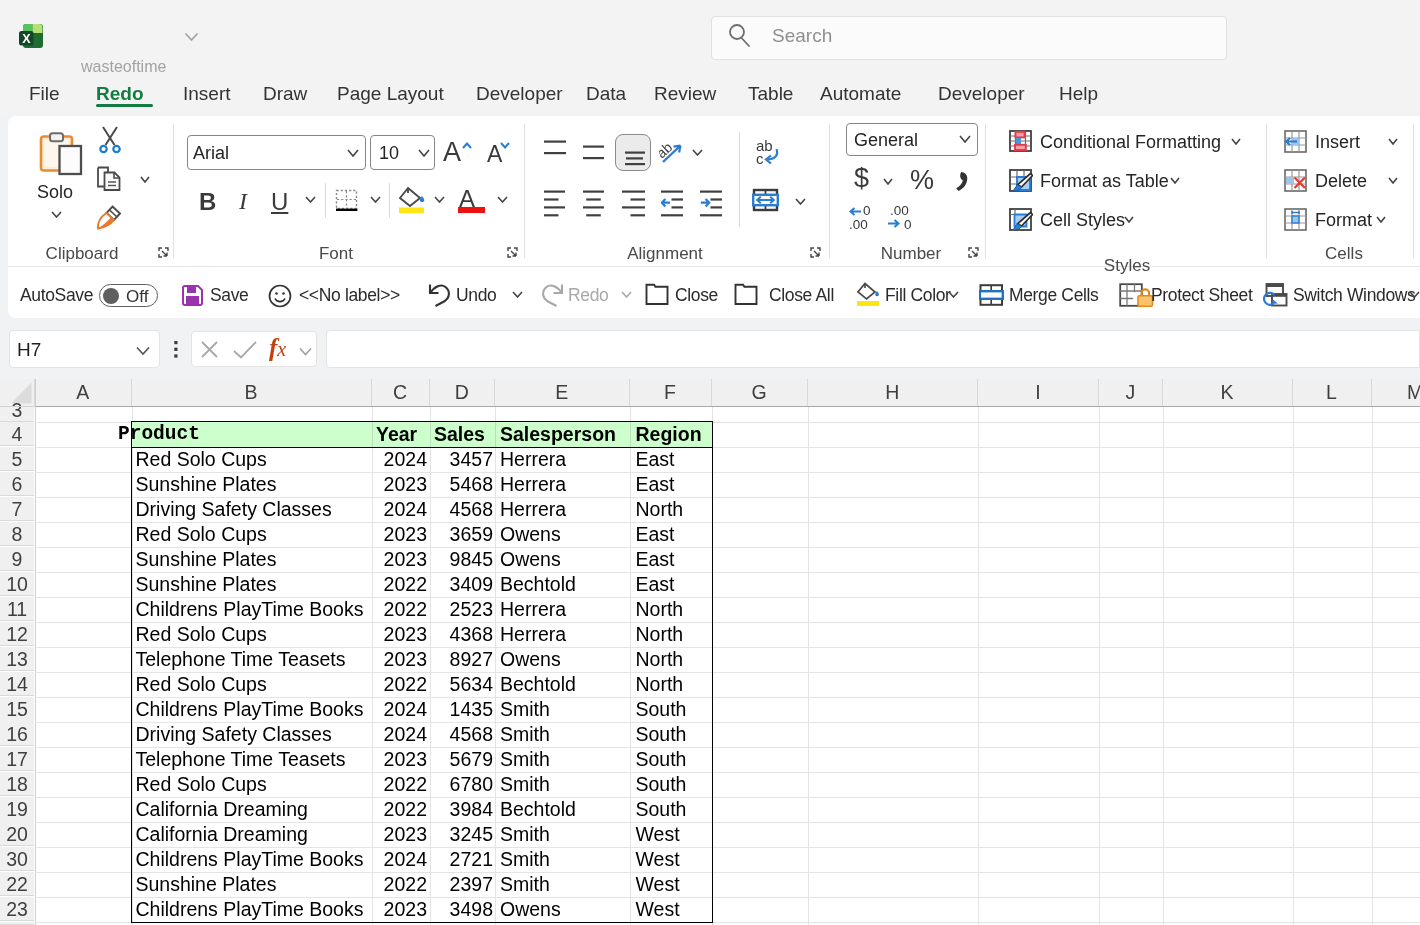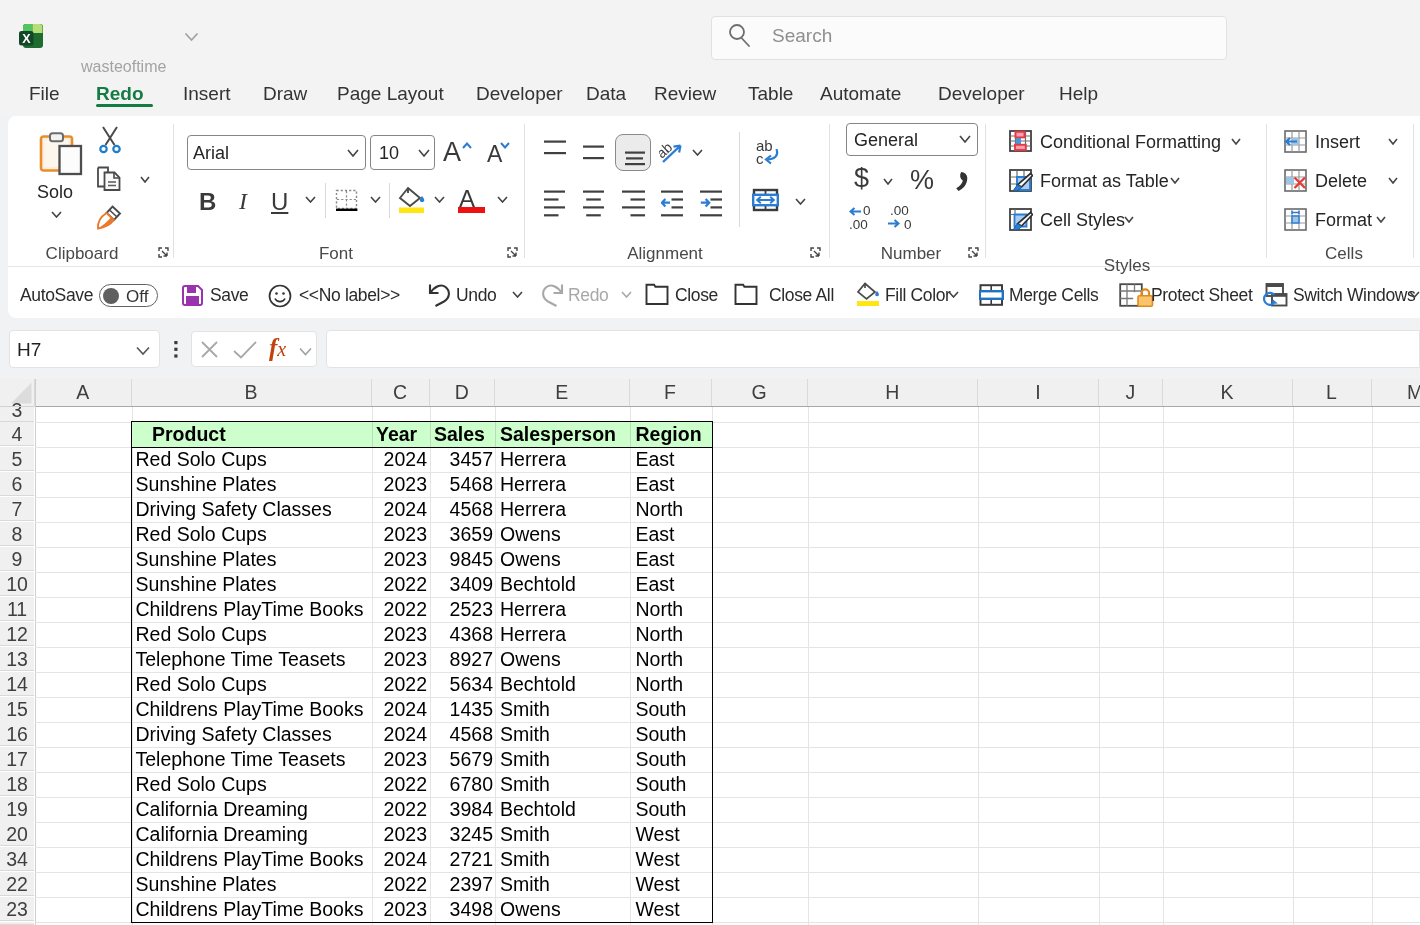--- a/index.html
+++ b/index.html
@@ -465,21 +465,21 @@
 <div class="rowhdr" style="top:218px;height:24px;line-height:24px">11</div>
 <div class="rowhdr" style="top:243px;height:24px;line-height:24px">12</div>
 <div class="rowhdr" style="top:268px;height:24px;line-height:24px">13</div>
 <div class="rowhdr" style="top:293px;height:24px;line-height:24px">14</div>
 <div class="rowhdr" style="top:318px;height:36px;line-height:24px">15</div>
 <div class="rowhdr" style="top:343px;height:24px;line-height:24px">16</div>
 <div class="rowhdr" style="top:368px;height:24px;line-height:24px">17</div>
 <div class="rowhdr" style="top:393px;height:24px;line-height:24px">18</div>
 <div class="rowhdr" style="top:418px;height:32px;line-height:24px">19</div>
 <div class="rowhdr" style="top:443px;height:24px;line-height:24px">20</div>
-<div class="rowhdr" style="top:468px;height:24px;line-height:24px">34</div>
+<div class="rowhdr" style="top:468px;height:24px;line-height:24px">30</div>
 <div class="rowhdr" style="top:493px;height:24px;line-height:24px">22</div>
 <div class="rowhdr" style="top:518px;height:24px;line-height:24px">23</div>
 <div class="rowhdr" style="top:543px;height:3px;line-height:30px"></div>
 <div class="vline" style="left:35px;top:0px;height:546px;background:#cfcfcf"></div>
 <div class="hline" style="left:0px;top:26.5px;width:35px;background:#d2d2d2"></div>
 <div class="vline" style="left:131.5px;top:27.5px;height:518.5px"></div>
 <div class="vline" style="left:371.5px;top:27.5px;height:518.5px"></div>
 <div class="vline" style="left:429.5px;top:27.5px;height:518.5px"></div>
 <div class="vline" style="left:495px;top:27.5px;height:518.5px"></div>
 <div class="vline" style="left:629.5px;top:27.5px;height:518.5px"></div>
@@ -511,21 +511,21 @@
 <div class="hline" style="left:35px;top:493px;width:1385px"></div>
 <div class="hline" style="left:35px;top:518px;width:1385px"></div>
 <div class="hline" style="left:35px;top:543px;width:1385px"></div>
 <div class="abs" style="left:131.5px;top:43px;width:580px;height:25px;background:#ccffcc"></div>
 <div class="vline" style="left:371.5px;top:43px;height:25px;background:#badcba"></div>
 <div class="vline" style="left:429.5px;top:43px;height:25px;background:#badcba"></div>
 <div class="vline" style="left:495px;top:43px;height:25px;background:#badcba"></div>
 <div class="vline" style="left:629.5px;top:43px;height:25px;background:#badcba"></div>
 <div class="abs" style="left:130.5px;top:42px;width:582.5px;height:502px;border:1.5px solid #000"></div>
 <div class="hline" style="left:131.5px;top:67.5px;width:580px;height:1.5px;background:#000"></div>
-<div class="cell" style="left:152px;top:43px;font-weight:bold;">Product</div>
+<div class="cell" style="left:118px;top:43px;font-weight:bold;font-family:Liberation Mono, monospace;">Product</div>
 <div class="cell" style="left:376px;top:43px;font-weight:bold;">Year</div>
 <div class="cell" style="left:434px;top:43px;font-weight:bold;">Sales</div>
 <div class="cell" style="left:500px;top:43px;font-weight:bold;">Salesperson</div>
 <div class="cell" style="left:635.5px;top:43px;font-weight:bold;">Region</div>
 <div class="cell" style="left:135.5px;top:68px;">Red Solo Cups</div>
 <div class="cell num" style="left:371.5px;top:68px;width:55.5px">2024</div>
 <div class="cell num" style="left:429.5px;top:68px;width:63.5px">3457</div>
 <div class="cell" style="left:500px;top:68px;">Herrera</div>
 <div class="cell" style="left:635.5px;top:68px;">East</div>
 <div class="cell" style="left:135.5px;top:93px;">Sunshine Plates</div>

